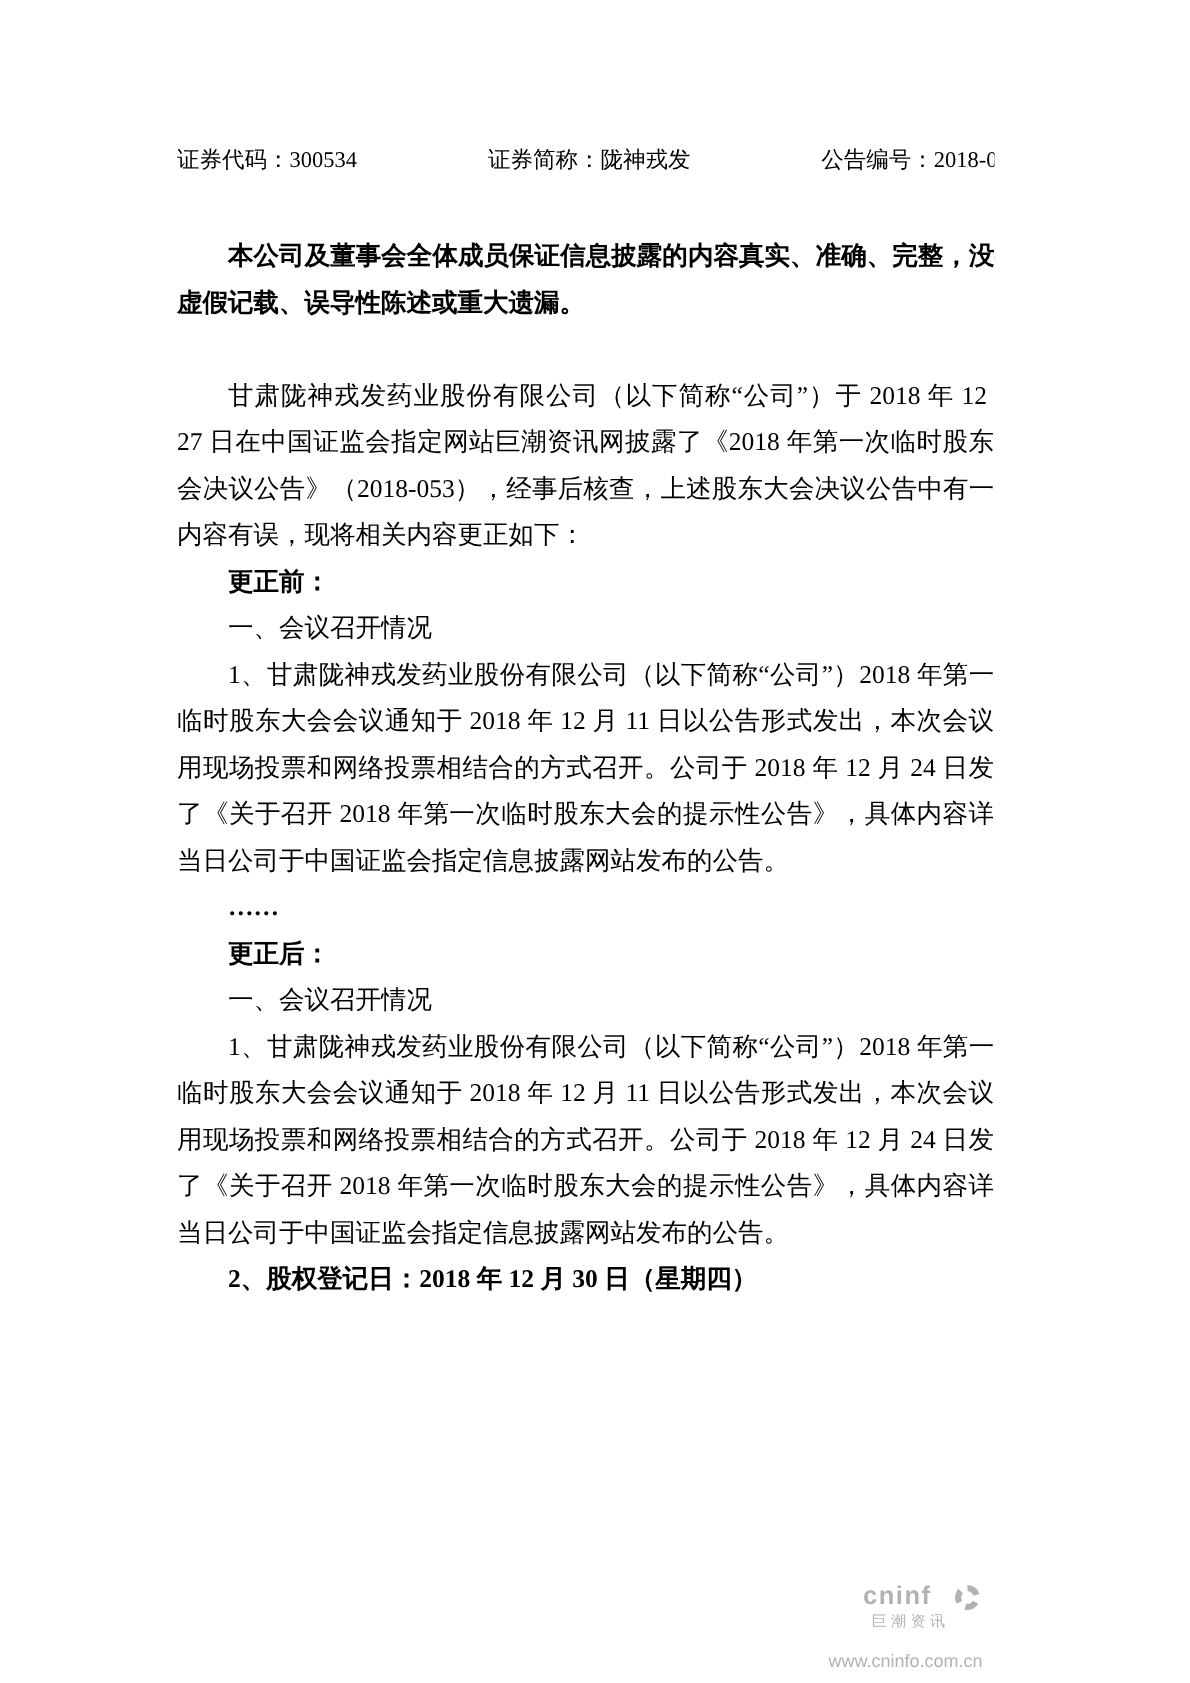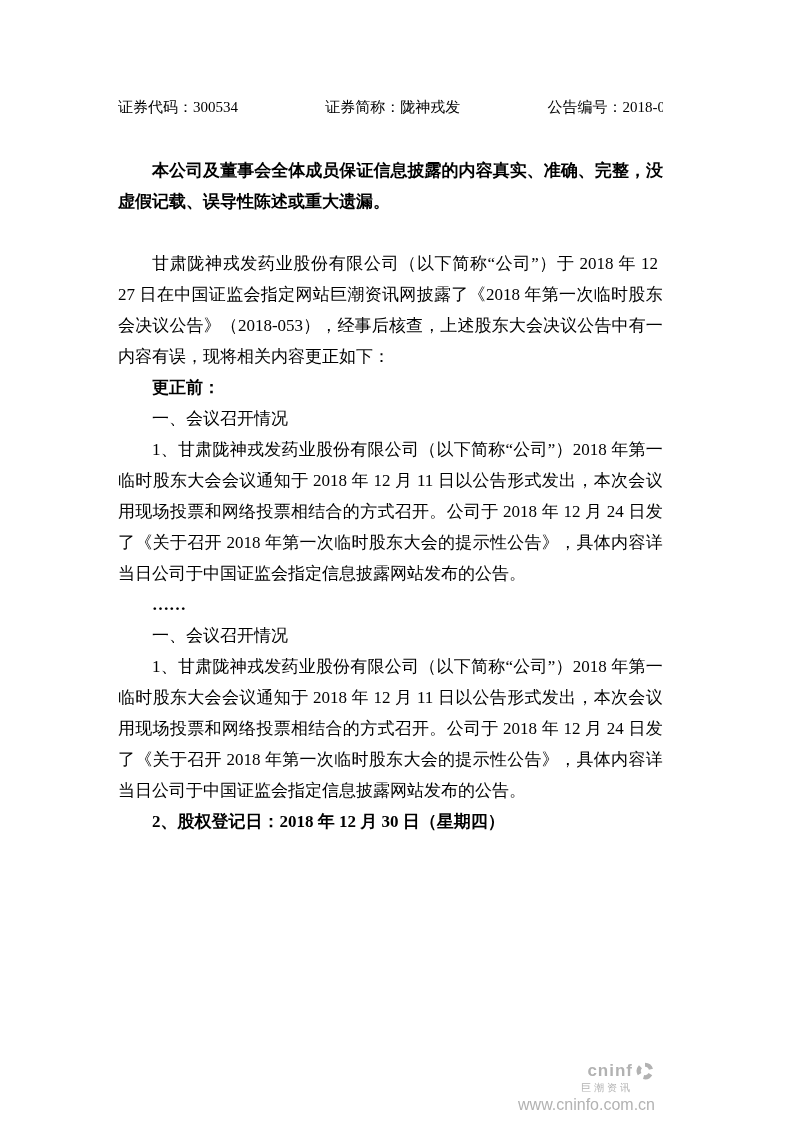--- a/index.html
+++ b/index.html
@@ -52,37 +52,37 @@
     bottom:8px;
     text-align:right;
     color:#b2b2b2;
     font-family:"Liberation Sans","DejaVu Sans",sans-serif;
     line-height:1.1;
   }
   .cninfo .brand-row {
     display:flex;
     align-items:center;
     justify-content:flex-end;
-    gap:2px;
+    gap:14px;
   }
   .cninfo .brand {
     font-size:17px;
     font-weight:700;
     letter-spacing:1px;
   }
   .cninfo .swirl { width:20px; height:20px; display:block; }
   .cninfo .brand-cn {
     font-size:10px;
     letter-spacing:3px;
     margin-top:1px;
     margin-right:22px;
   }
   .cninfo .url {
-    font-size:16px;
-    margin-top:3px;
+    font-size:12px;
+    margin-top:14px;
   }
 </style>
 </head>
 <body>
 
 <div class="page">
   <div class="content">
 
     <div class="doc-header">
       <span>证券代码：300534</span>
@@ -94,20 +94,21 @@
     <div class="body-text">
       <p class="disclaimer">本公司及董事会全体成员保证信息披露的内容真实、准确、完整，没有虚假记载、误导性陈述或重大遗漏。</p>
 
       <p class="intro">甘肃陇神戎发药业股份有限公司（以下简称“公司”）于 2018 年 12 月 27 日在中国证监会指定网站巨潮资讯网披露了《2018 年第一次临时股东大会决议公告》（2018-053），经事后核查，上述股东大会决议公告中有一处内容有误，现将相关内容更正如下：</p>
 
       <p class="b">更正前：</p>
       <p>一、会议召开情况</p>
       <p>1、甘肃陇神戎发药业股份有限公司（以下简称“公司”）2018 年第一次临时股东大会会议通知于 2018 年 12 月 11 日以公告形式发出，本次会议采用现场投票和网络投票相结合的方式召开。公司于 2018 年 12 月 24 日发布了《关于召开 2018 年第一次临时股东大会的提示性公告》，具体内容详见当日公司于中国证监会指定信息披露网站发布的公告。</p>
       <p class="b">……</p>
 
+      <p class="b">更正后：</p>
       <p>一、会议召开情况</p>
       <p>1、甘肃陇神戎发药业股份有限公司（以下简称“公司”）2018 年第一次临时股东大会会议通知于 2018 年 12 月 11 日以公告形式发出，本次会议采用现场投票和网络投票相结合的方式召开。公司于 2018 年 12 月 24 日发布了《关于召开 2018 年第一次临时股东大会的提示性公告》，具体内容详见当日公司于中国证监会指定信息披露网站发布的公告。</p>
       <p class="b">2、股权登记日：2018 年 12 月 30 日（星期四）</p>
     </div>
   </div>
 
   <div class="cninfo">
     <div class="brand-row">
       <span class="brand">cninf</span>
       <span>

